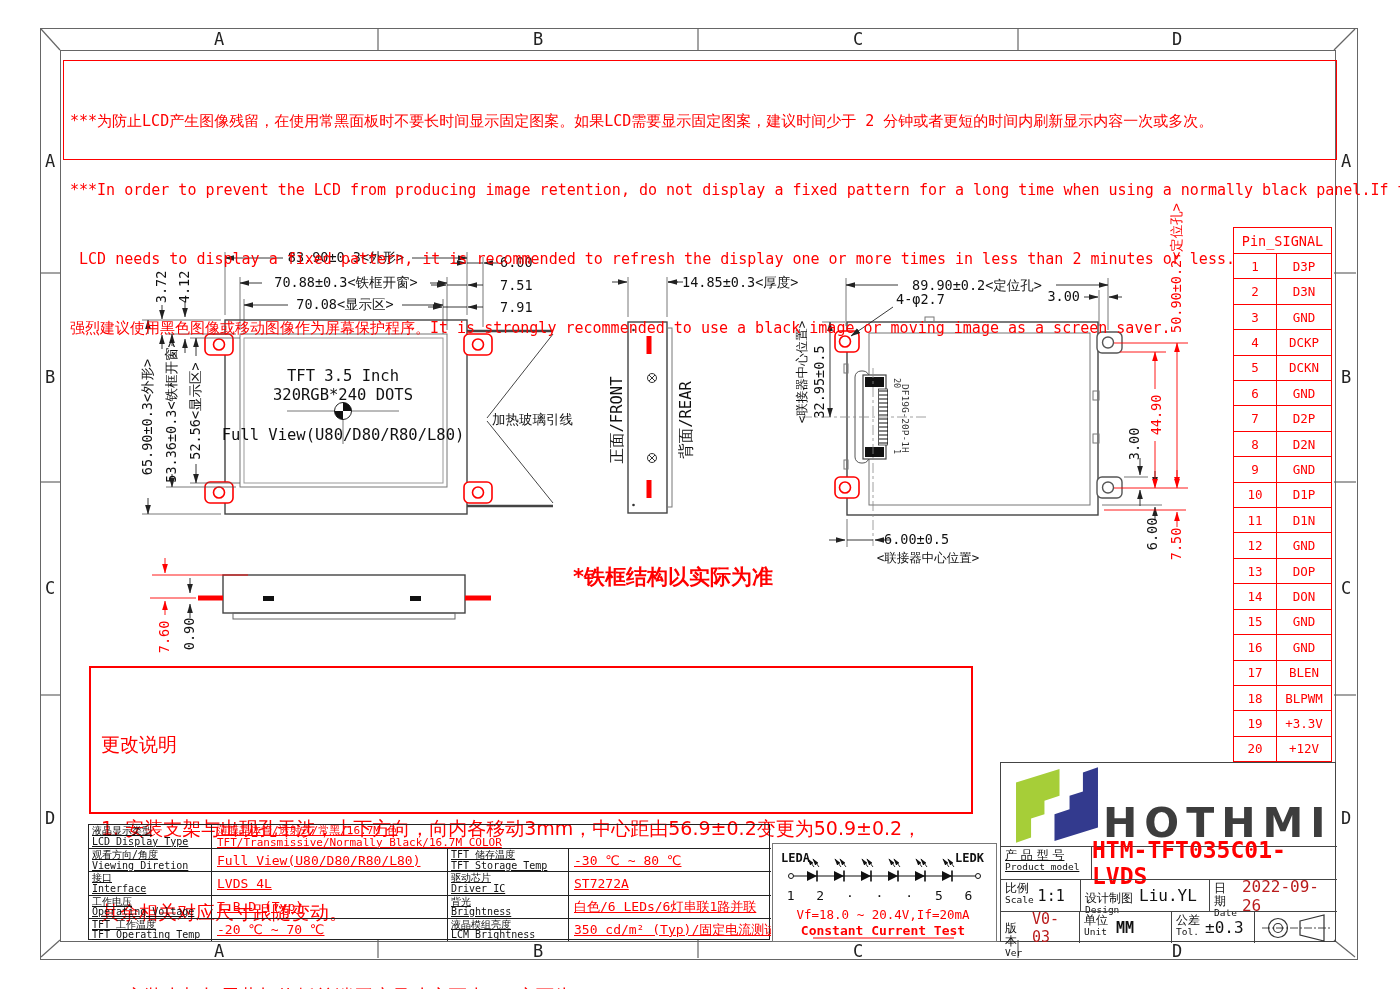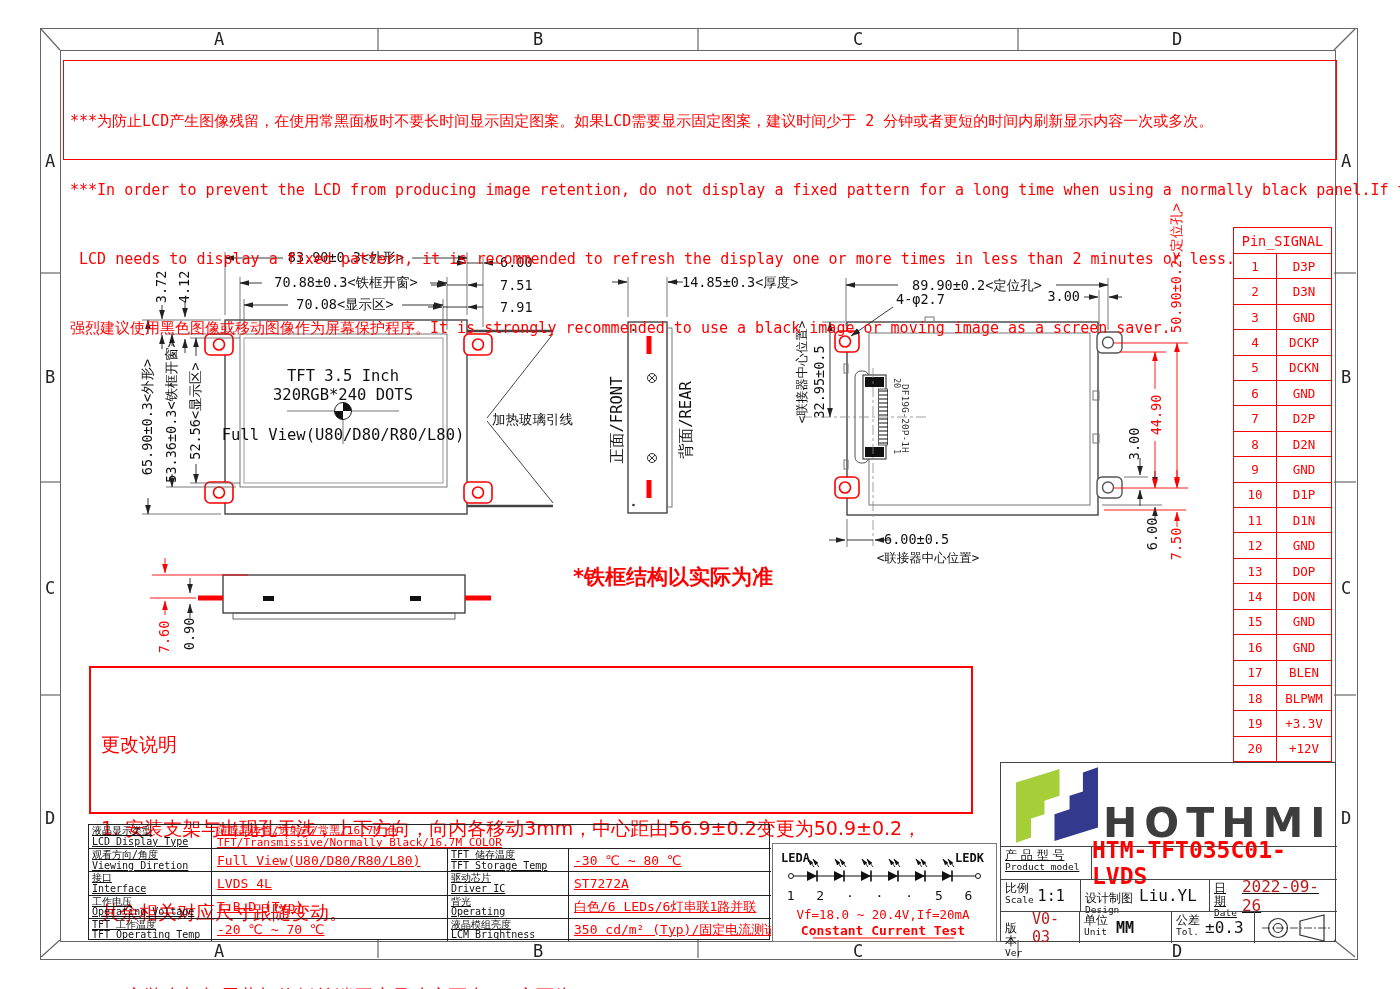--- a/index.html
+++ b/index.html
@@ -374,21 +374,21 @@
       <div>Driver IC</div>
   </div>
   <div class="sv">ST7272A</div>
   <div class="sl c0">
     <div>工作电压</div>
       <div>Operating Voltage</div>
   </div>
   <div class="sv">T.B.D (Typ)</div>
   <div class="sl">
     <div>背光</div>
-      <div>Operating</div>
+      <div>Brightness</div>
   </div>
   <div class="sv">白色/6 LEDs/6灯串联1路并联</div>
   <div class="sl c0">
     <div>TFT 工作温度</div>
       <div>TFT Operating Temp</div>
   </div>
   <div class="sv">-20 ℃ ~ 70 ℃</div>
   <div class="sl">
     <div>液晶模组亮度</div>
       <div>LCM Brightness</div>
@@ -540,21 +540,21 @@
       </div>
     <div style="font-size:15px;align-self:center;">1:1</div>
   </div>
   <div class="cell" style="left:79px;top:116px;width:129px;height:32px;padding:12px 4px;display:flex;gap:6px;">
     <div>
         <div class="lblcn">设计制图</div>
         <div class="lblen">Design</div>
       </div>
     <div style="font-size:16px;align-self:center;">Liu.YL</div>
   </div>
-  <div class="cell" style="left:208px;top:116px;width:128px;height:32px;padding:2px 4px;display:flex;gap:5px;text-decoration:underline;">
+  <div class="cell" style="left:208px;top:116px;width:128px;height:32px;padding:2px 4px;display:flex;gap:5px;">
     <div>
         <div class="lblcn">日期</div>
         <div class="lblen">Date</div>
       </div>
     <div class="redv" style="font-size:16px;align-self:center;">2022-09-26</div>
   </div>
 
   <div class="cell" style="left:0;top:148px;width:78px;height:32px;border-left:none;padding:10px 4px;display:flex;gap:4px;">
     <div>
         <div class="lblcn">版本</div>

